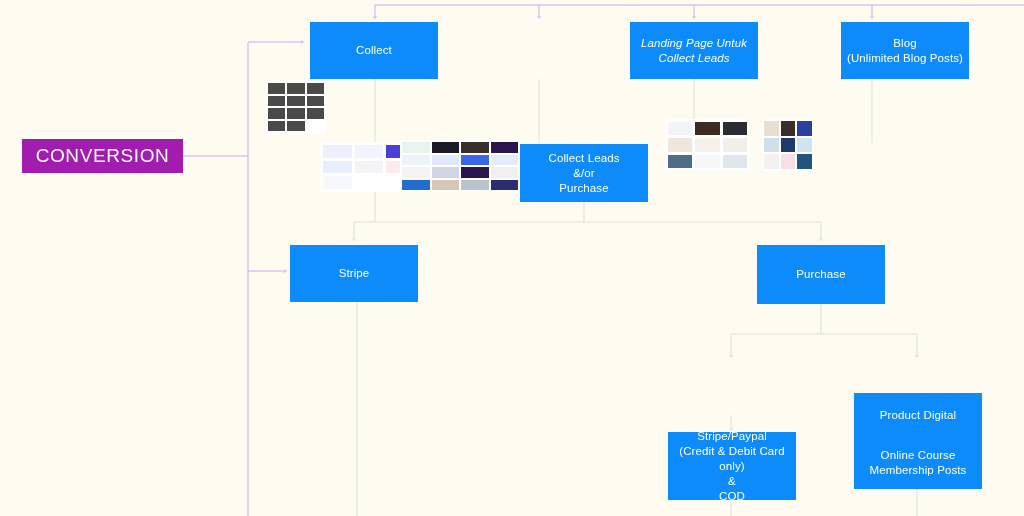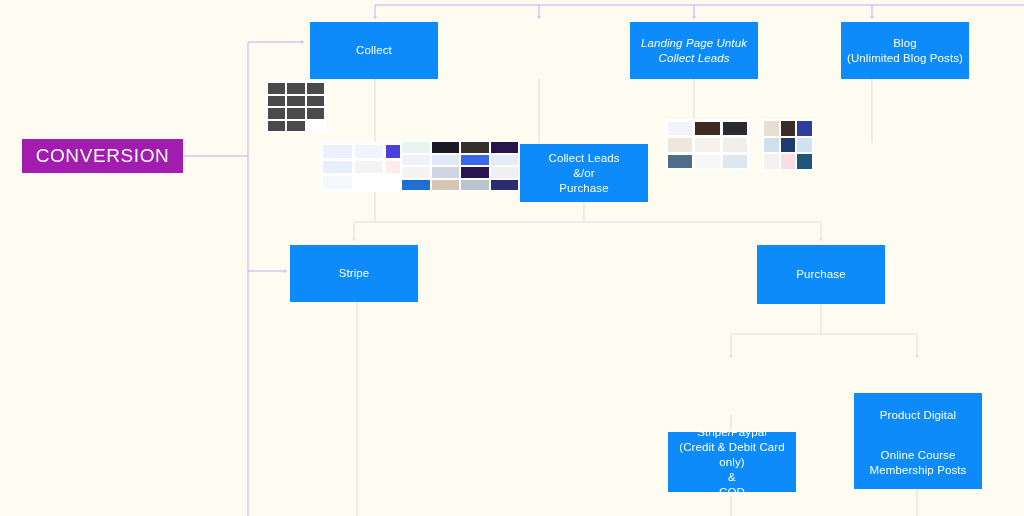--- a/index.html
+++ b/index.html
@@ -192,21 +192,21 @@
 &amp;/or
 Purchase</div>
 
   <div class="node" style="left:290px;top:245px;width:128px;height:57px;">Stripe</div>
 
   <div class="node" style="left:757px;top:245px;width:128px;height:59px;">Purchase</div>
 
 
   <div class="node" style="left:854px;top:359px;width:128px;height:44px;margin-top:34px;">Product Digital</div>
 
-  <div class="node" style="left:668px;top:432px;width:128px;height:60px;">Stripe/Paypal
+  <div class="node" style="left:668px;top:432px;width:128px;height:68px;">Stripe/Paypal
 (Credit &amp; Debit Card only)
 &amp;
 COD</div>
 
   <div class="node" style="left:854px;top:437px;width:128px;height:52px;">Online Course
 Membership Posts</div>
 
 </div>
 
 </body></html>

